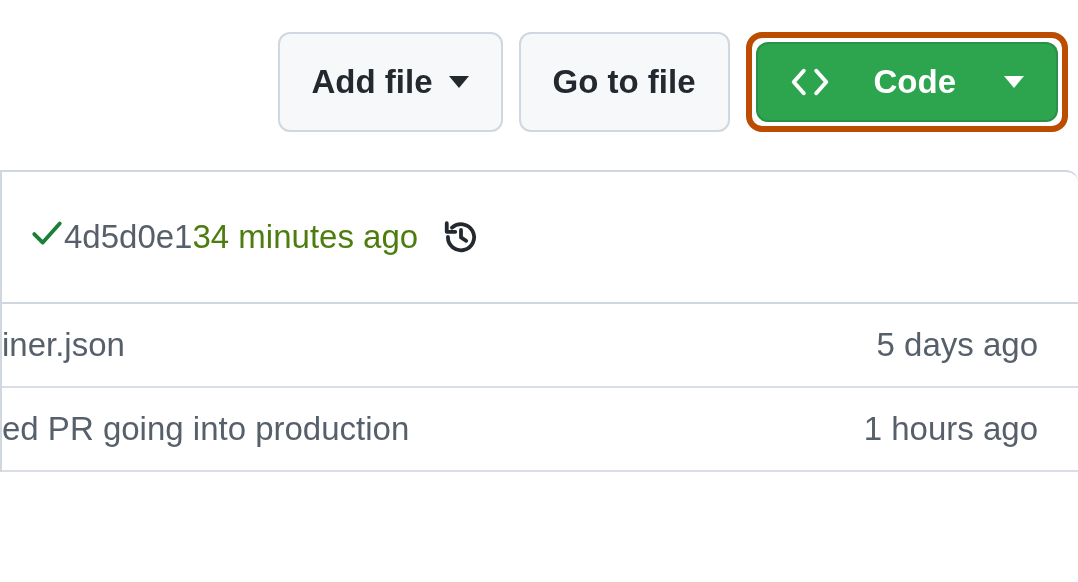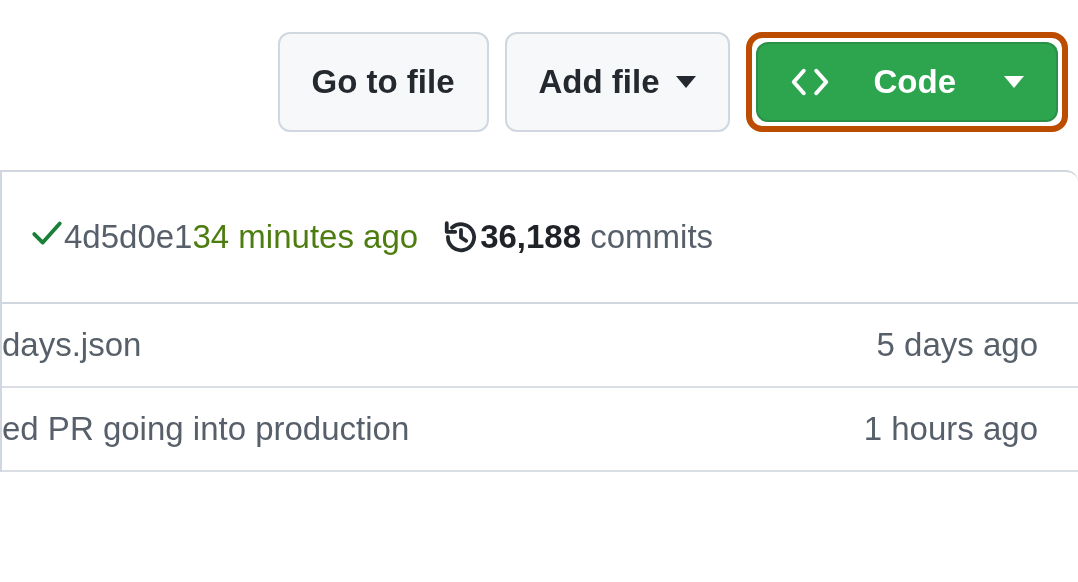--- a/index.html
+++ b/index.html
@@ -116,25 +116,25 @@
       color: #57606a;
       text-align: right;
       white-space: nowrap;
     }
   </style>
 </head>
 <body>
 
 <div class="toolbar">
   <button class="btn">
-    <span>Go to file</span>
+    <span>Add file</span>
+    <span class="caret"></span>
   </button>
   <button class="btn">
-    <span>Add file</span>
-    <span class="caret"></span>
+    <span>Go to file</span>
   </button>
   <div class="highlight-frame">
     <button class="btn btn-primary">
       <span class="code-icon">
         <svg width="40" height="40" viewBox="0 0 16 16" fill="none" stroke="currentColor" stroke-width="1.6" stroke-linecap="round" stroke-linejoin="round">
           <path d="M5.5 3.5 L1.5 8 L5.5 12.5"></path>
           <path d="M10.5 3.5 L14.5 8 L10.5 12.5"></path>
         </svg>
       </span>
       <span>Code</span>
@@ -153,27 +153,23 @@
     <span class="commit-sha">4d5d0e1</span>
     <span class="commit-time">34 minutes ago</span>
     <span class="spacer"></span>
     <span class="history-icon">
       <svg width="38" height="38" viewBox="0 0 16 16" fill="none" stroke="currentColor" stroke-width="1.6" stroke-linecap="round" stroke-linejoin="round">
         <path d="M2.5 8 A5.5 5.5 0 1 0 4.2 4.1"></path>
         <path d="M2 2.2 L2 5.8 L5.6 5.8"></path>
         <path d="M8 5 L8 8.2 L10.2 9.6"></path>
       </svg>
     </span>
-    <span>
-      <span class="commit-count">36,188</span>
-      <span class="commits-label">commits</span>
-    </span>
   </div>
 
   <div class="file-row">
-    <span class="msg">days.json</span>
+    <span class="msg">iner.json</span>
     <span class="time">5 days ago</span>
   </div>
   <div class="file-row">
     <span class="msg">ed PR going into production</span>
     <span class="time">1 hours ago</span>
   </div>
 </div>
 
 </body></html>

